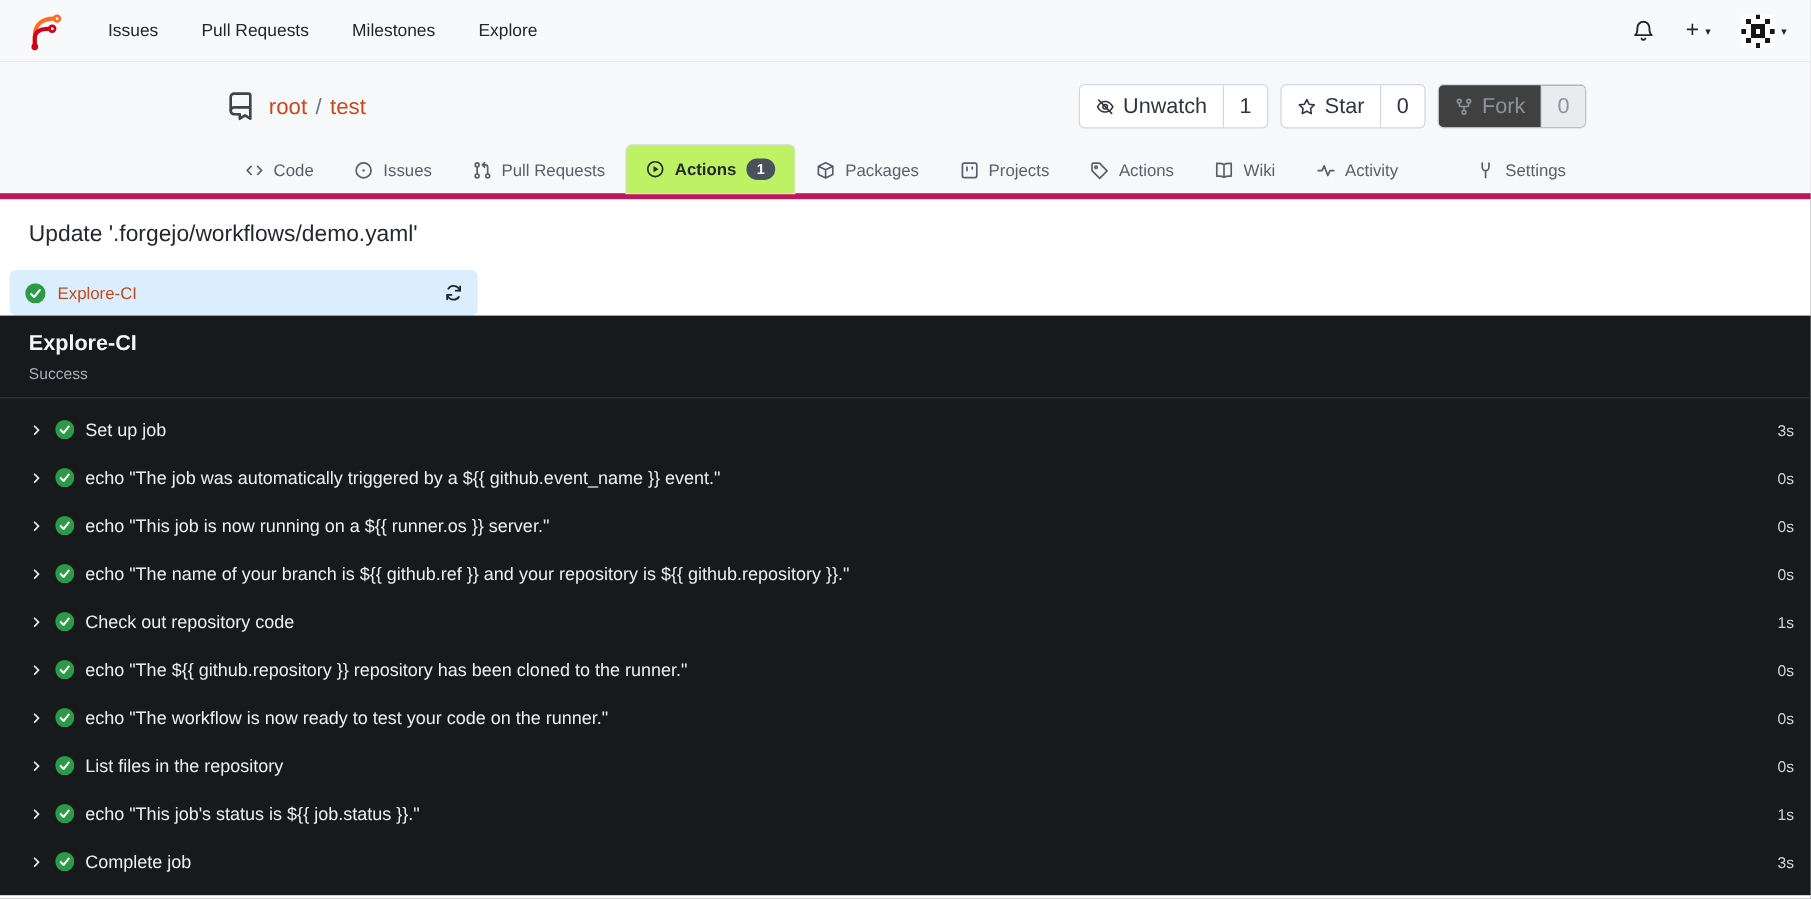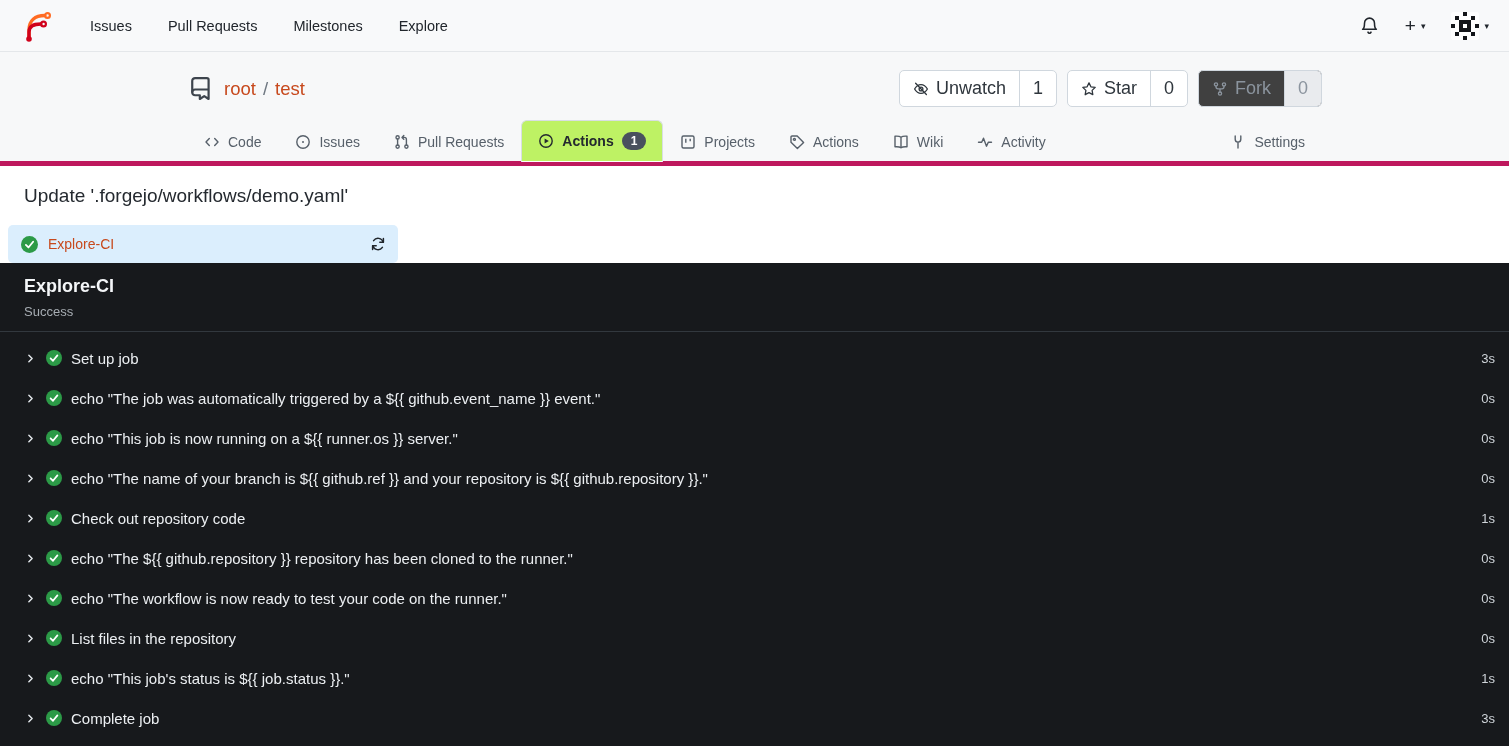--- a/index.html
+++ b/index.html
@@ -210,20 +210,28 @@
             <circle cx="8" cy="8" r="6.2"></circle>
               <path d="M6.6 5.4v5.2L10.8 8z" fill="currentColor" stroke="none"></path>
           </svg>
         </span>
         <span>Actions</span>
         <span class="tab-badge">1</span>
       </div>
       <div class="tab">
         <span>
           <svg viewBox="0 0 16 16" width="16" height="16" fill="none" stroke="currentColor" stroke-width="1.4" stroke-linejoin="round">
+            <path d="M8 1.6l6 2.9v7L8 14.4 2 11.5v-7zM2 4.5l6 3 6-3M8 7.5v6.9"></path>
+          </svg>
+        </span>
+        <span>Packages</span>
+      </div>
+      <div class="tab">
+        <span>
+          <svg viewBox="0 0 16 16" width="16" height="16" fill="none" stroke="currentColor" stroke-width="1.4" stroke-linejoin="round">
             <rect x="2" y="2" width="12" height="12" rx="1.5"></rect>
               <path d="M5.8 4.8v4M10.2 4.8v2.4"></path>
           </svg>
         </span>
         <span>Projects</span>
       </div>
       <div class="tab">
         <span>
           <svg viewBox="0 0 16 16" width="16" height="16" fill="none" stroke="currentColor" stroke-width="1.4" stroke-linejoin="round">
             <path d="M2 8.2V3a1 1 0 0 1 1-1h5.2L14.6 8.4 8.4 14.6 2 8.2z"></path>

